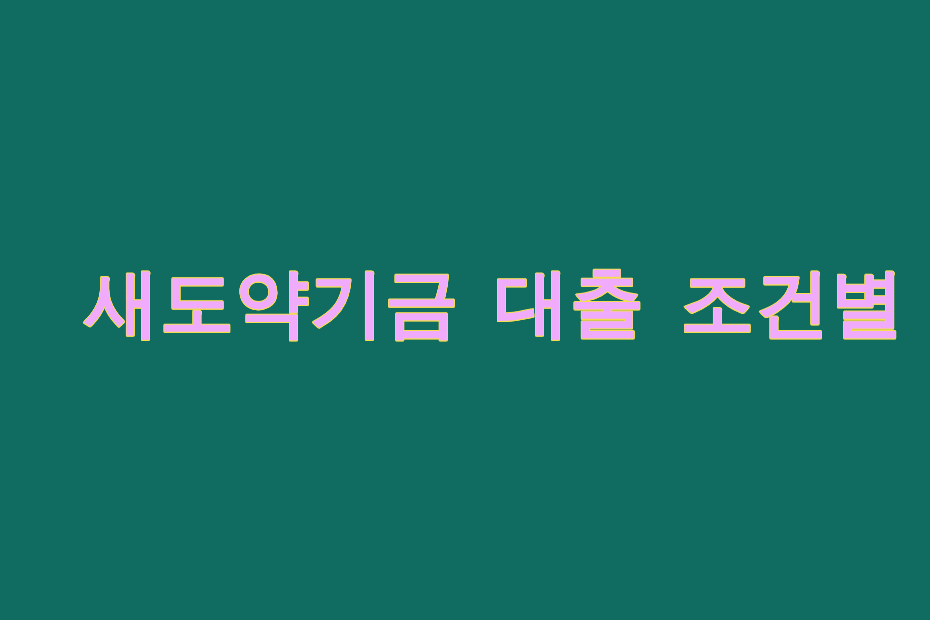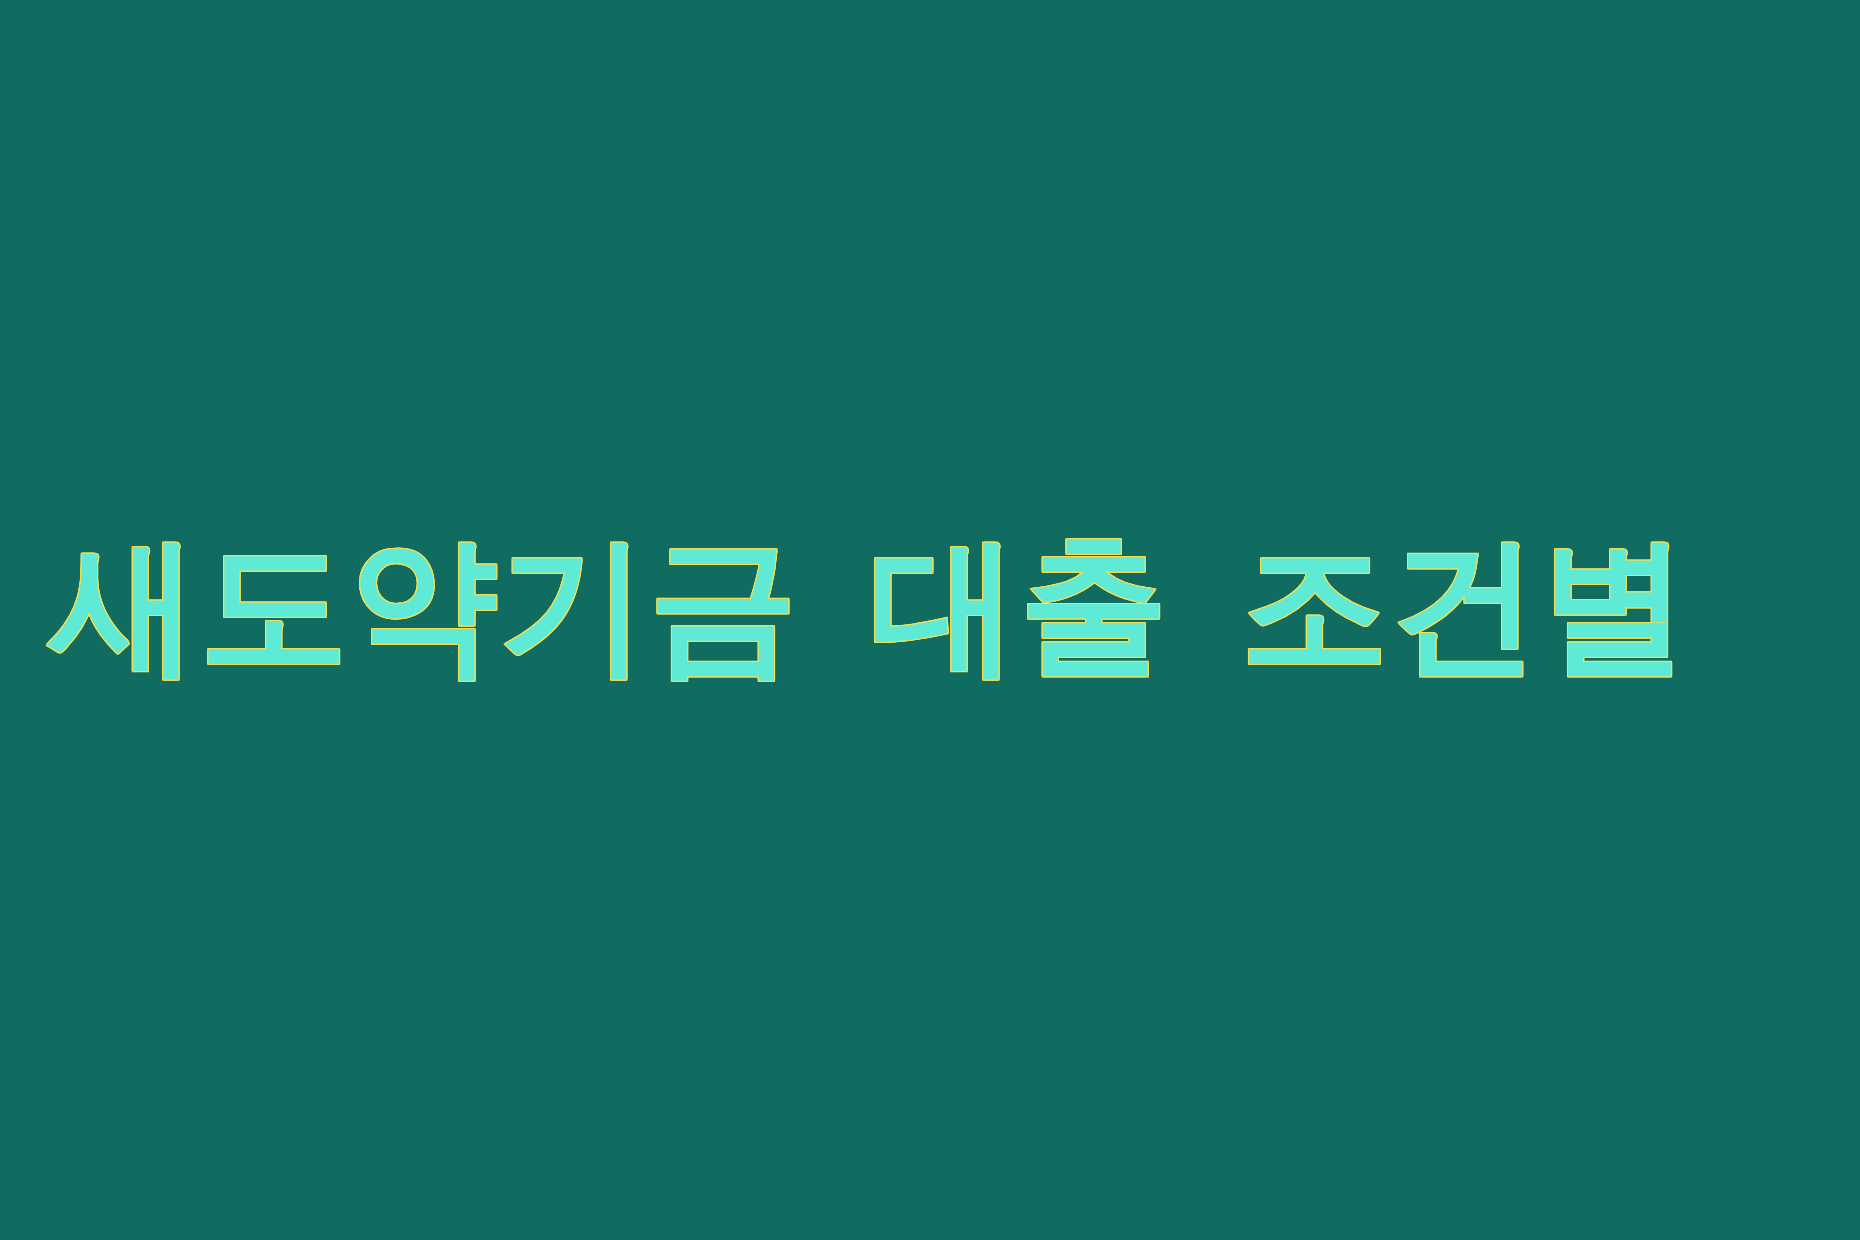--- a/index.html
+++ b/index.html
@@ -26,22 +26,22 @@
     justify-content: center;
     box-sizing: border-box;
     user-select: none;
   }
 
   
   .headline {
     width: 880px;
     margin: 0;
     padding: 0;
-    text-align: left;
-    color: #5eead4;
+    text-align: right;
+    color: #f0abfc;
     font-family: "DejaVu Sans", "Liberation Sans", sans-serif;
     font-weight: 700;
     font-size: 74px;
     line-height: 1.42;
     letter-spacing: 0.012em;
     word-spacing: 0.12em;
     
     -webkit-font-smoothing: antialiased;
     text-rendering: geometricPrecision;
     paint-order: stroke fill;

